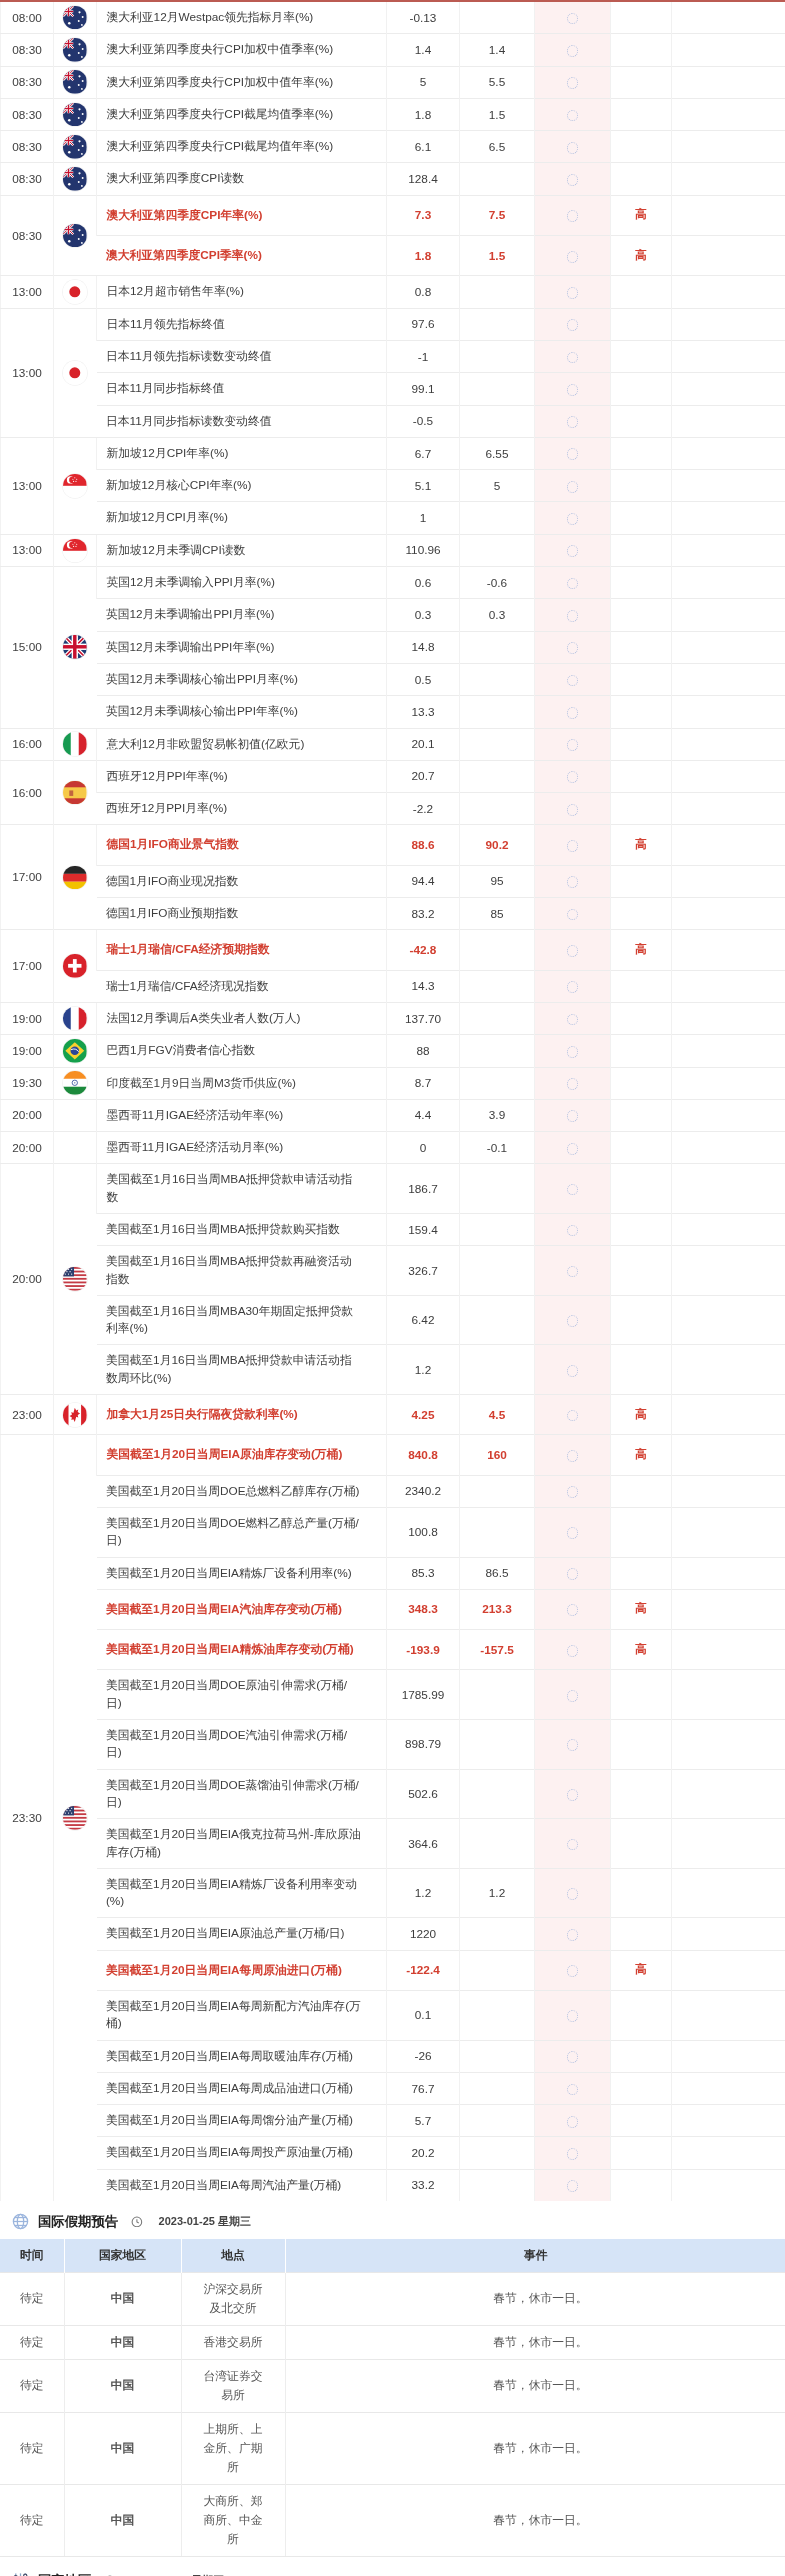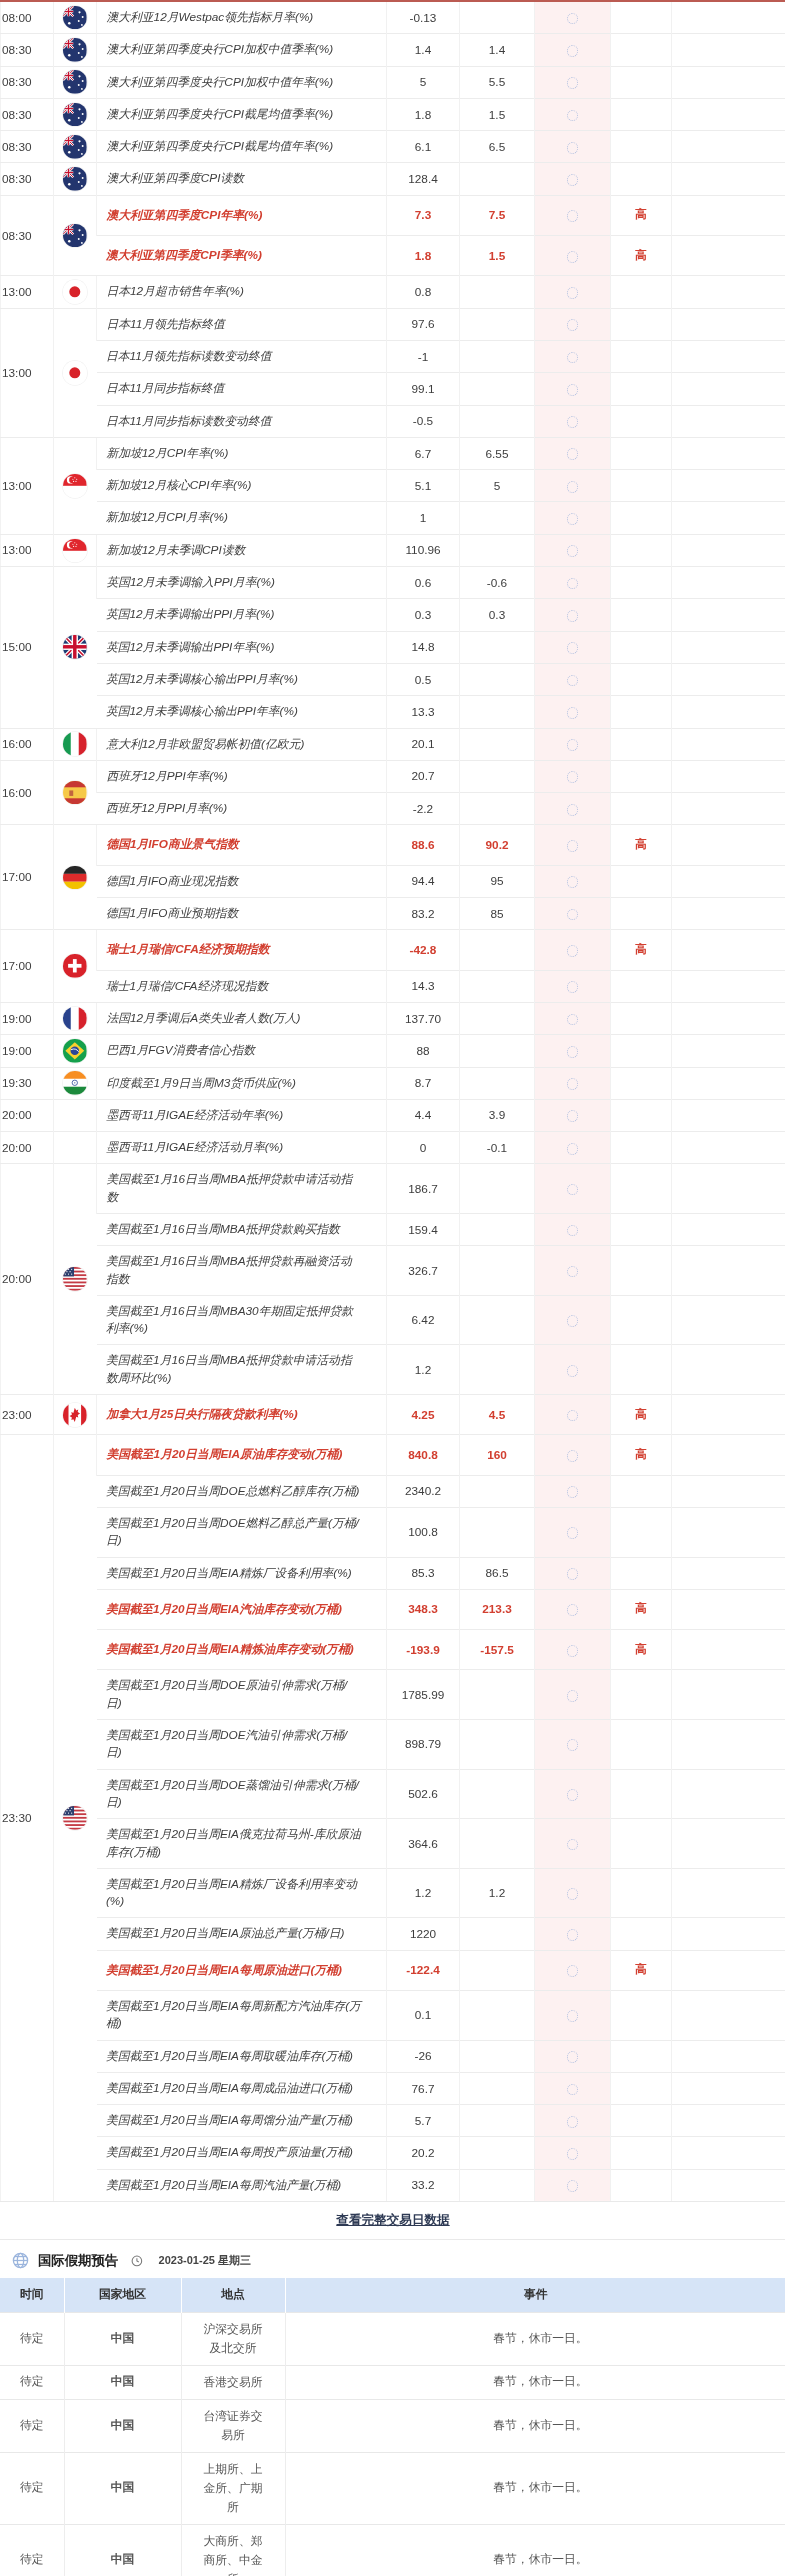--- a/index.html
+++ b/index.html
@@ -9,23 +9,23 @@
   *{box-sizing:border-box;}
   body{margin:0;background:#fff;font-family:"Liberation Sans","DejaVu Sans",sans-serif;color:#3d3d3d;}
   #page{width:786px;height:2576px;overflow:hidden;background:#fff;}
 
   
   table{border-collapse:collapse;table-layout:fixed;width:786px;}
   .main-table{border-top:2.4px solid var(--topbar);border-left:0.8px solid #f2f2f2;border-right:0.8px solid #f2f2f2;}
   .main-table td{border-top:0.8px solid #ececec;border-left:0.8px solid #f1f1f1;vertical-align:middle;font-size:11.8px;}
   .main-table td:first-child{border-left:none;}
   .main-table tr:first-child > td{border-top:none;}
-  .c-time{color:#404040;}
+  .c-time{text-align:center;color:#404040;}
   .c-flag{text-align:center;}
-  .c-name{line-height:17.3px;padding:7px 23.6px 7px 9.4px;color:#3d3d3d;font-style:italic;}
+  .c-name{line-height:17.3px;padding:7px 23.6px 7px 9.4px;color:#3d3d3d;}
   .c-val{text-align:center;color:#3d3d3d;}
   .c-pub{background:var(--pinkbg);text-align:center;}
   .c-imp{text-align:center;}
   tr.red .c-name{font-weight:bold;color:var(--red);padding-top:11px;padding-bottom:11px;}
   tr.red .c-val, tr.red .c-imp{font-weight:bold;color:var(--red);}
   .spinner{display:inline-block;width:11.8px;height:11.8px;border:1.6px dotted #b3c1e0;border-radius:50%;vertical-align:middle;}
   .flag{display:inline-flex;border-radius:50%;overflow:hidden;box-shadow:0 0 0 0.8px rgba(0,0,0,0.06);vertical-align:middle;}
   .view-all{border-top:0.8px solid #e9e9e9;border-bottom:0.8px solid #e9e9e9;text-align:center;padding:10.2px 0;}
   .view-all a{color:var(--link);font-size:12.6px;font-weight:bold;text-decoration:underline;cursor:pointer;}
 
@@ -836,23 +836,20 @@
           <td class="c-name">美国截至1月20日当周EIA每周汽油产量(万桶)</td>
           <td class="c-val">33.2</td>
           <td class="c-val"></td>
           <td class="c-pub"><span class="spinner"></span></td>
           <td class="c-imp"></td>
           <td class="c-extra"></td>
         </tr>
       </tbody>
   </table>
 
-  <div class="view-all">
-    <a>查看完整交易日数据</a>
-  </div>
 
   <div class="section-head">
     <span class="sec-icon">
       <svg width="19" height="19" viewBox="0 0 24 24" fill="none" stroke="#9bb5dd" stroke-width="1.6">
         <circle cx="12" cy="12" r="9"></circle>
           <ellipse cx="12" cy="12" rx="4" ry="9"></ellipse>
         <line x1="3" y1="12" x2="21" y2="12"></line>
           <line x1="4.2" y1="7" x2="19.8" y2="7"></line>
           <line x1="4.2" y1="17" x2="19.8" y2="17"></line>
       </svg>

